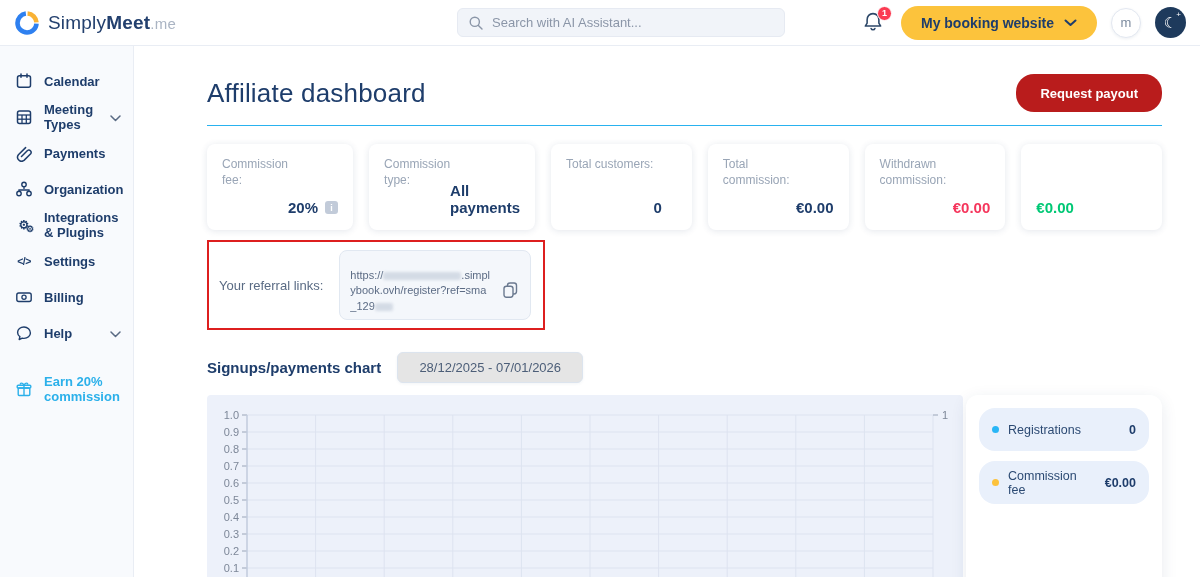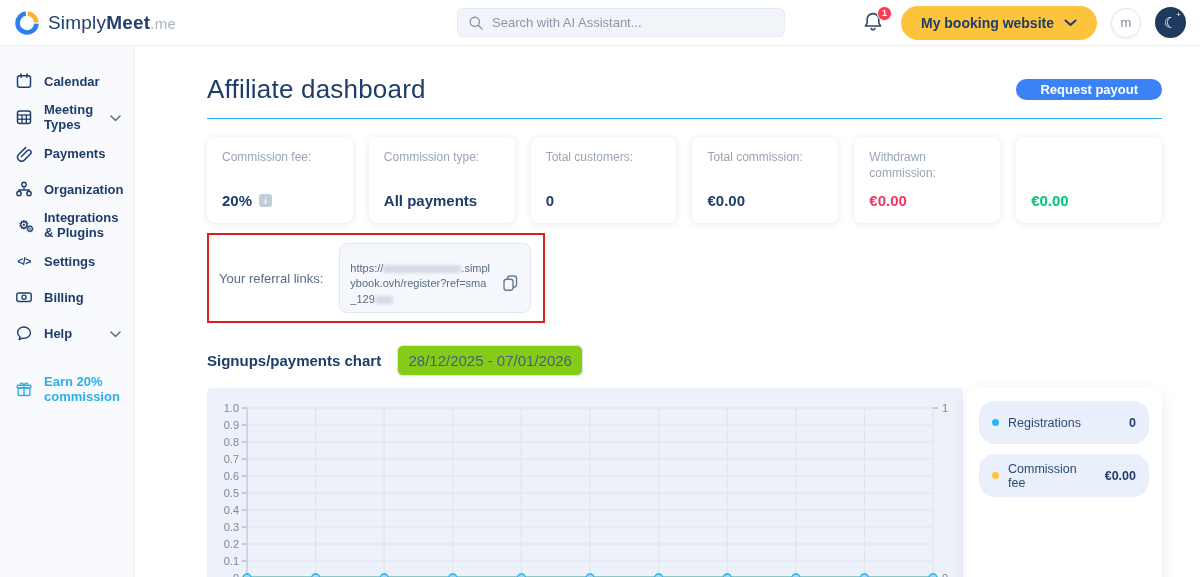--- a/index.html
+++ b/index.html
@@ -46,49 +46,49 @@
   .promo-item { margin-top:20px; color:#2bb0ea; }
   .code-icon { font-size:10.5px; font-weight:700; letter-spacing:-.5px; }
   .gears { position:relative; width:18px; height:18px; font-size:12px; line-height:12px; }
   .gears .g2 { position:absolute; right:-1px; bottom:-1px; font-size:9px; }
 
   
   .main { position:absolute; left:170px; top:46px; right:0; bottom:0; background:#fff;
     padding:28px 38px 0 37px; }
   .title-row { display:flex; align-items:center; justify-content:space-between; }
   .page-title { font-size:26px; font-weight:400; color:#1e3d6b; letter-spacing:.2px; }
-  .payout-btn { background:#3b82f6; color:#fff; border:none; border-radius:18px; height:21px;
+  .payout-btn { background:#b91c1c; color:#fff; border:none; border-radius:18px; height:38px;
     padding:0 24px; font-size:13px; font-weight:700; cursor:pointer; font-family:inherit; }
   .title-underline { border:none; border-top:1px solid #29b2ef; margin-top:13px; }
 
   .stats-row { display:flex; gap:16px; margin-top:18px; }
   .stat-card { flex:1; background:#fff; border-radius:8px; padding:13px 15px 14px;
     box-shadow:0 1px 7px rgba(30,60,100,.12); min-height:86px; display:flex;
-    flex-direction:column; }
+    flex-direction:row; }
   .stat-label { font-size:12px; color:#99a5b6; line-height:1.3; }
   .stat-value { font-size:15px; font-weight:700; margin-top:auto; display:flex;
     align-items:center; gap:7px; }
   .info-chip { width:13px; height:13px; background:#c2cbd9; border-radius:3px; color:#fff;
     font-size:9px; font-weight:700; display:inline-flex; align-items:center;
     justify-content:center; cursor:pointer; }
 
   .referral-box { margin-top:10px; display:inline-flex; align-items:center; gap:16px;
     border:2px solid #dd1f1f; padding:8px 12px 8px 10px; background:#fff; }
   .referral-label { font-size:13px; color:#5a6b84; }
   .url-box { background:#f4f7fb; border:1px solid #e1e8f1; border-radius:8px;
     padding:17px 8px 5px 10px; display:flex; align-items:center; gap:8px; width:192px; }
   .url-text { font-size:11px; color:#5c6c85; line-height:1.4; flex:1; word-break:break-all; }
   .redact { display:inline-block; height:8px; background:#c9d2de; border-radius:2px;
     filter:blur(1.5px); opacity:.75; vertical-align:middle; }
   .copy-btn { background:none; border:none; cursor:pointer; padding:2px; }
 
   .chart-head { margin-top:22px; display:flex; align-items:center; gap:16px; }
   .chart-title { font-size:15px; font-weight:700; color:#1e3d6b; }
   .date-range { border:1px solid #dce4ee; border-radius:6px; height:31px; width:186px;
-    font-size:15px; color:#4c5e78; text-align:center; font-family:inherit; background:#84cc16;
+    font-size:13px; color:#4c5e78; text-align:center; font-family:inherit; background:#e5e5e5;
     box-shadow:0 1px 3px rgba(30,60,100,.06); }
 
   .chart-row { margin-top:12px; display:flex; gap:3px; }
   .plot-wrap { width:756px; height:231px; background:#edf1fa; border-radius:4px; }
   .legend-card { width:196px; height:231px; background:#fff; border-radius:12px;
     box-shadow:0 4px 16px rgba(30,60,100,.10); padding:13px 13px; }
   .legend-pill { background:#e9f0fb; border-radius:16px; height:43px; display:flex;
     align-items:center; gap:9px; padding:0 13px; margin-bottom:10px; cursor:pointer; }
   .legend-dot { width:7px; height:7px; border-radius:50%; flex-shrink:0; }
   .legend-label { font-size:12.5px; color:#2c4a73; }

